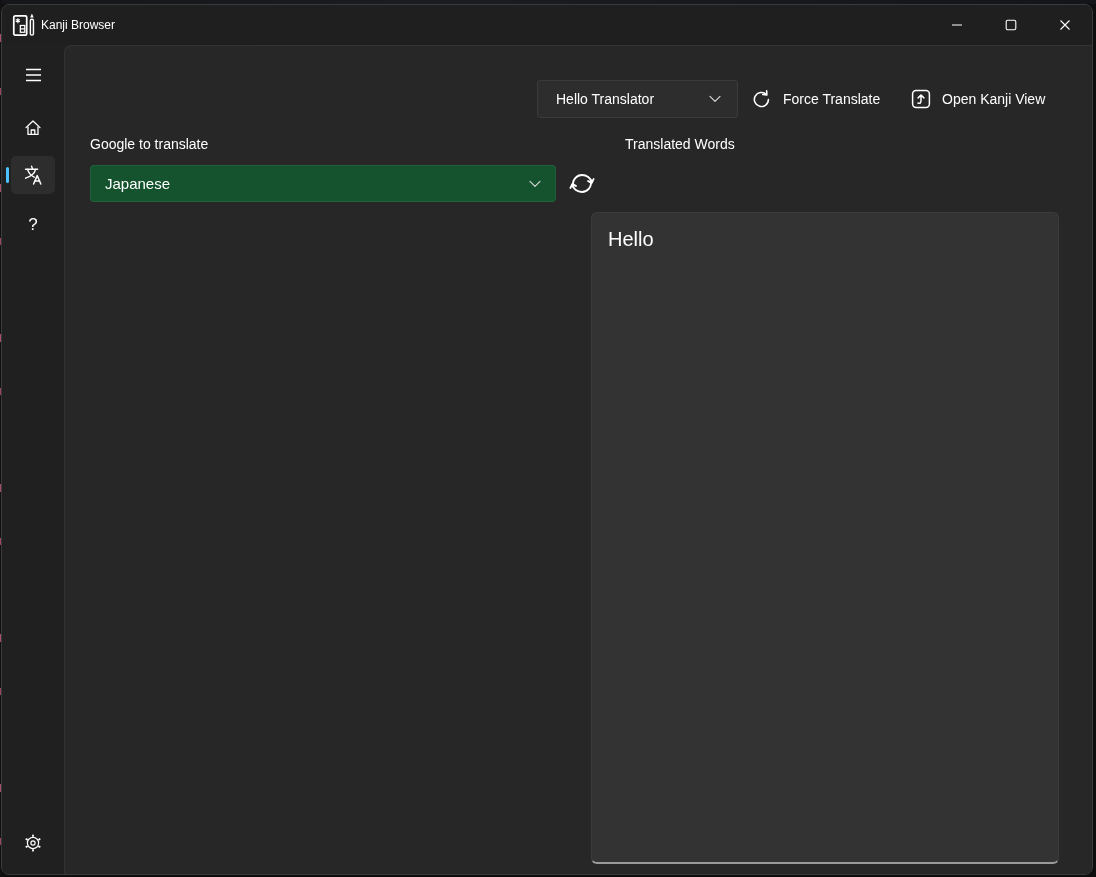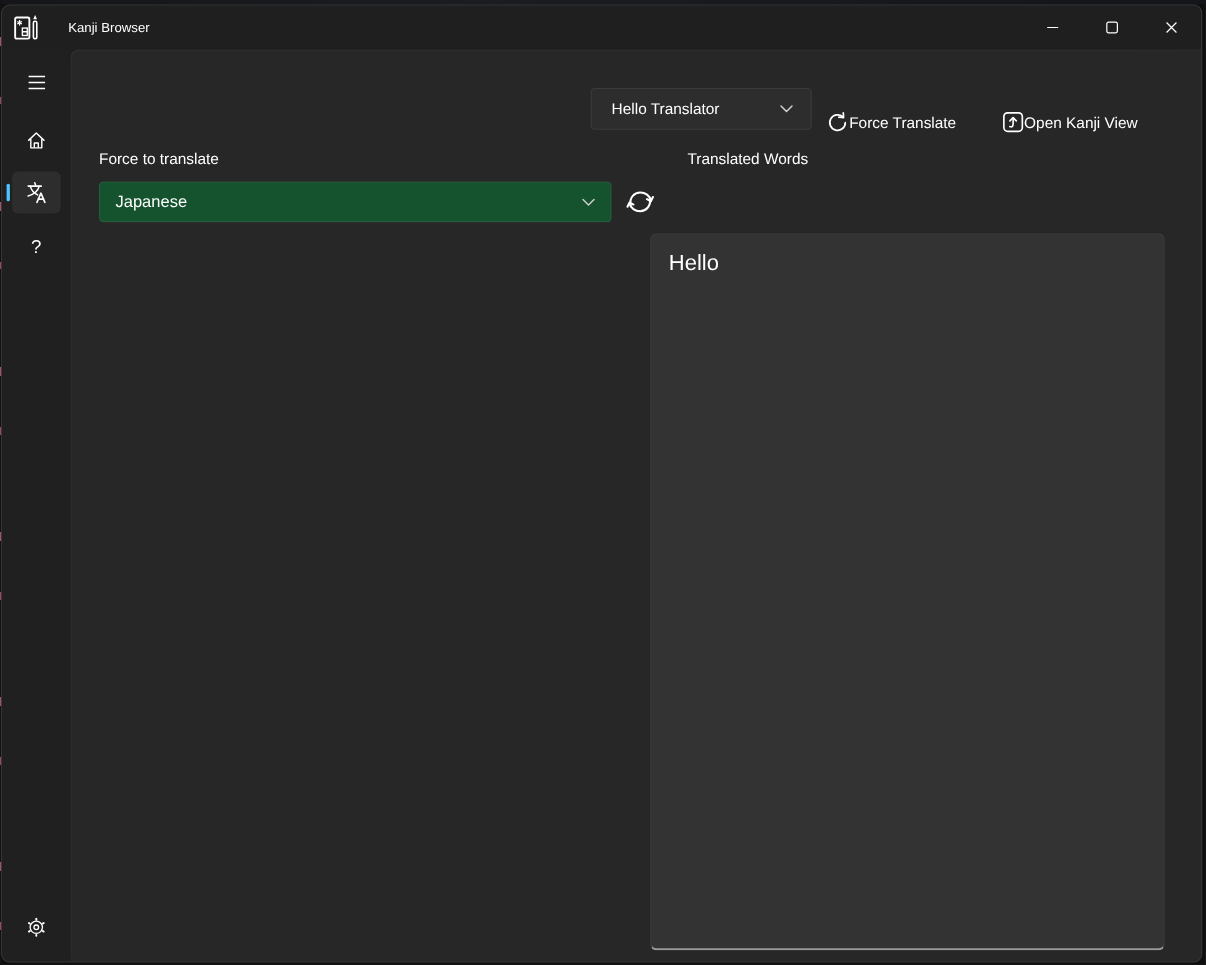--- a/index.html
+++ b/index.html
@@ -31,21 +31,21 @@
     overflow:hidden;
   }
 
   
   .titlebar {
     position:absolute; left:0; top:0; right:0; height:40px;
     background:#1f1f1f;
     display:flex; align-items:center;
   }
   .app-icon { margin-left:9px; width:26px; height:28px; display:flex; align-items:center; justify-content:center; }
-  .app-title { margin-left:25px; font-size:12px; color:#ffffff; }
+  .app-title { margin-left:4px; font-size:12px; color:#ffffff; }
   .caption-buttons { margin-left:auto; display:flex; height:100%; }
   .caption-btn {
     width:54px; height:100%;
     display:flex; align-items:center; justify-content:center;
     background:transparent; border:none; cursor:default;
   }
 
   
   .sidebar {
     position:absolute; left:0; top:40px; bottom:0; width:62px;
@@ -74,22 +74,22 @@
 
   .toolbar { position:absolute; top:34px; left:0; right:0; height:38px; }
   .translator-select {
     position:absolute; left:472px; top:0; width:201px; height:38px;
     background:#2d2d2d; border:1px solid rgba(255,255,255,0.07);
     border-radius:4px; display:flex; align-items:center;
     padding:0 16px 0 18px; cursor:default;
   }
   .translator-select .value { font-size:14px; color:#ffffff; flex:1; }
   .tool-btn {
-    position:absolute; top:12px; height:38px;
-    display:flex; align-items:center; 
+    position:absolute; top:0; height:38px;
+    display:flex; align-items:center; gap:11px;
     background:transparent; border:none; color:#ffffff; font-size:14px;
     font-family:inherit; cursor:default;
   }
   .tool-btn.force { left:686px; }
   .tool-btn.openkanji { left:846px; }
 
   .panel-label { position:absolute; top:90px; font-size:14px; color:#ffffff; }
   .panel-label.src { left:25px; }
   .panel-label.dst { left:560px; }
 
@@ -236,21 +236,21 @@
       <button class="tool-btn openkanji">
         <svg width="20" height="20" viewBox="0 0 20 20" fill="none">
           <rect x="1.6" y="1.6" width="16.8" height="16.8" rx="3.4" stroke="#ffffff" stroke-width="1.5"></rect>
           <path d="M7 14 Q10 15.3 10 11.6 V6.4" stroke="#ffffff" stroke-width="1.5" fill="none" stroke-linecap="round"></path>
           <path d="M7.1 8.9 L10 6 L12.9 8.9" stroke="#ffffff" stroke-width="1.5" fill="none" stroke-linecap="round" stroke-linejoin="round"></path>
         </svg>
         <span>Open Kanji View</span>
       </button>
     </div>
 
-    <div class="panel-label src">Force to translate</div>
+    <div class="panel-label src">Google to translate</div>
     <div class="panel-label dst">Translated Words</div>
 
     <div class="combo src">
       <span class="value">Japanese</span>
       <svg width="12" height="8" viewBox="0 0 12 8" fill="none">
         <path d="M1 1.4 L6 6.4 L11 1.4" stroke="#cfcfcf" stroke-width="1.3" stroke-linecap="round" stroke-linejoin="round"></path>
       </svg>
     </div>
 
     <button class="swap-btn">

